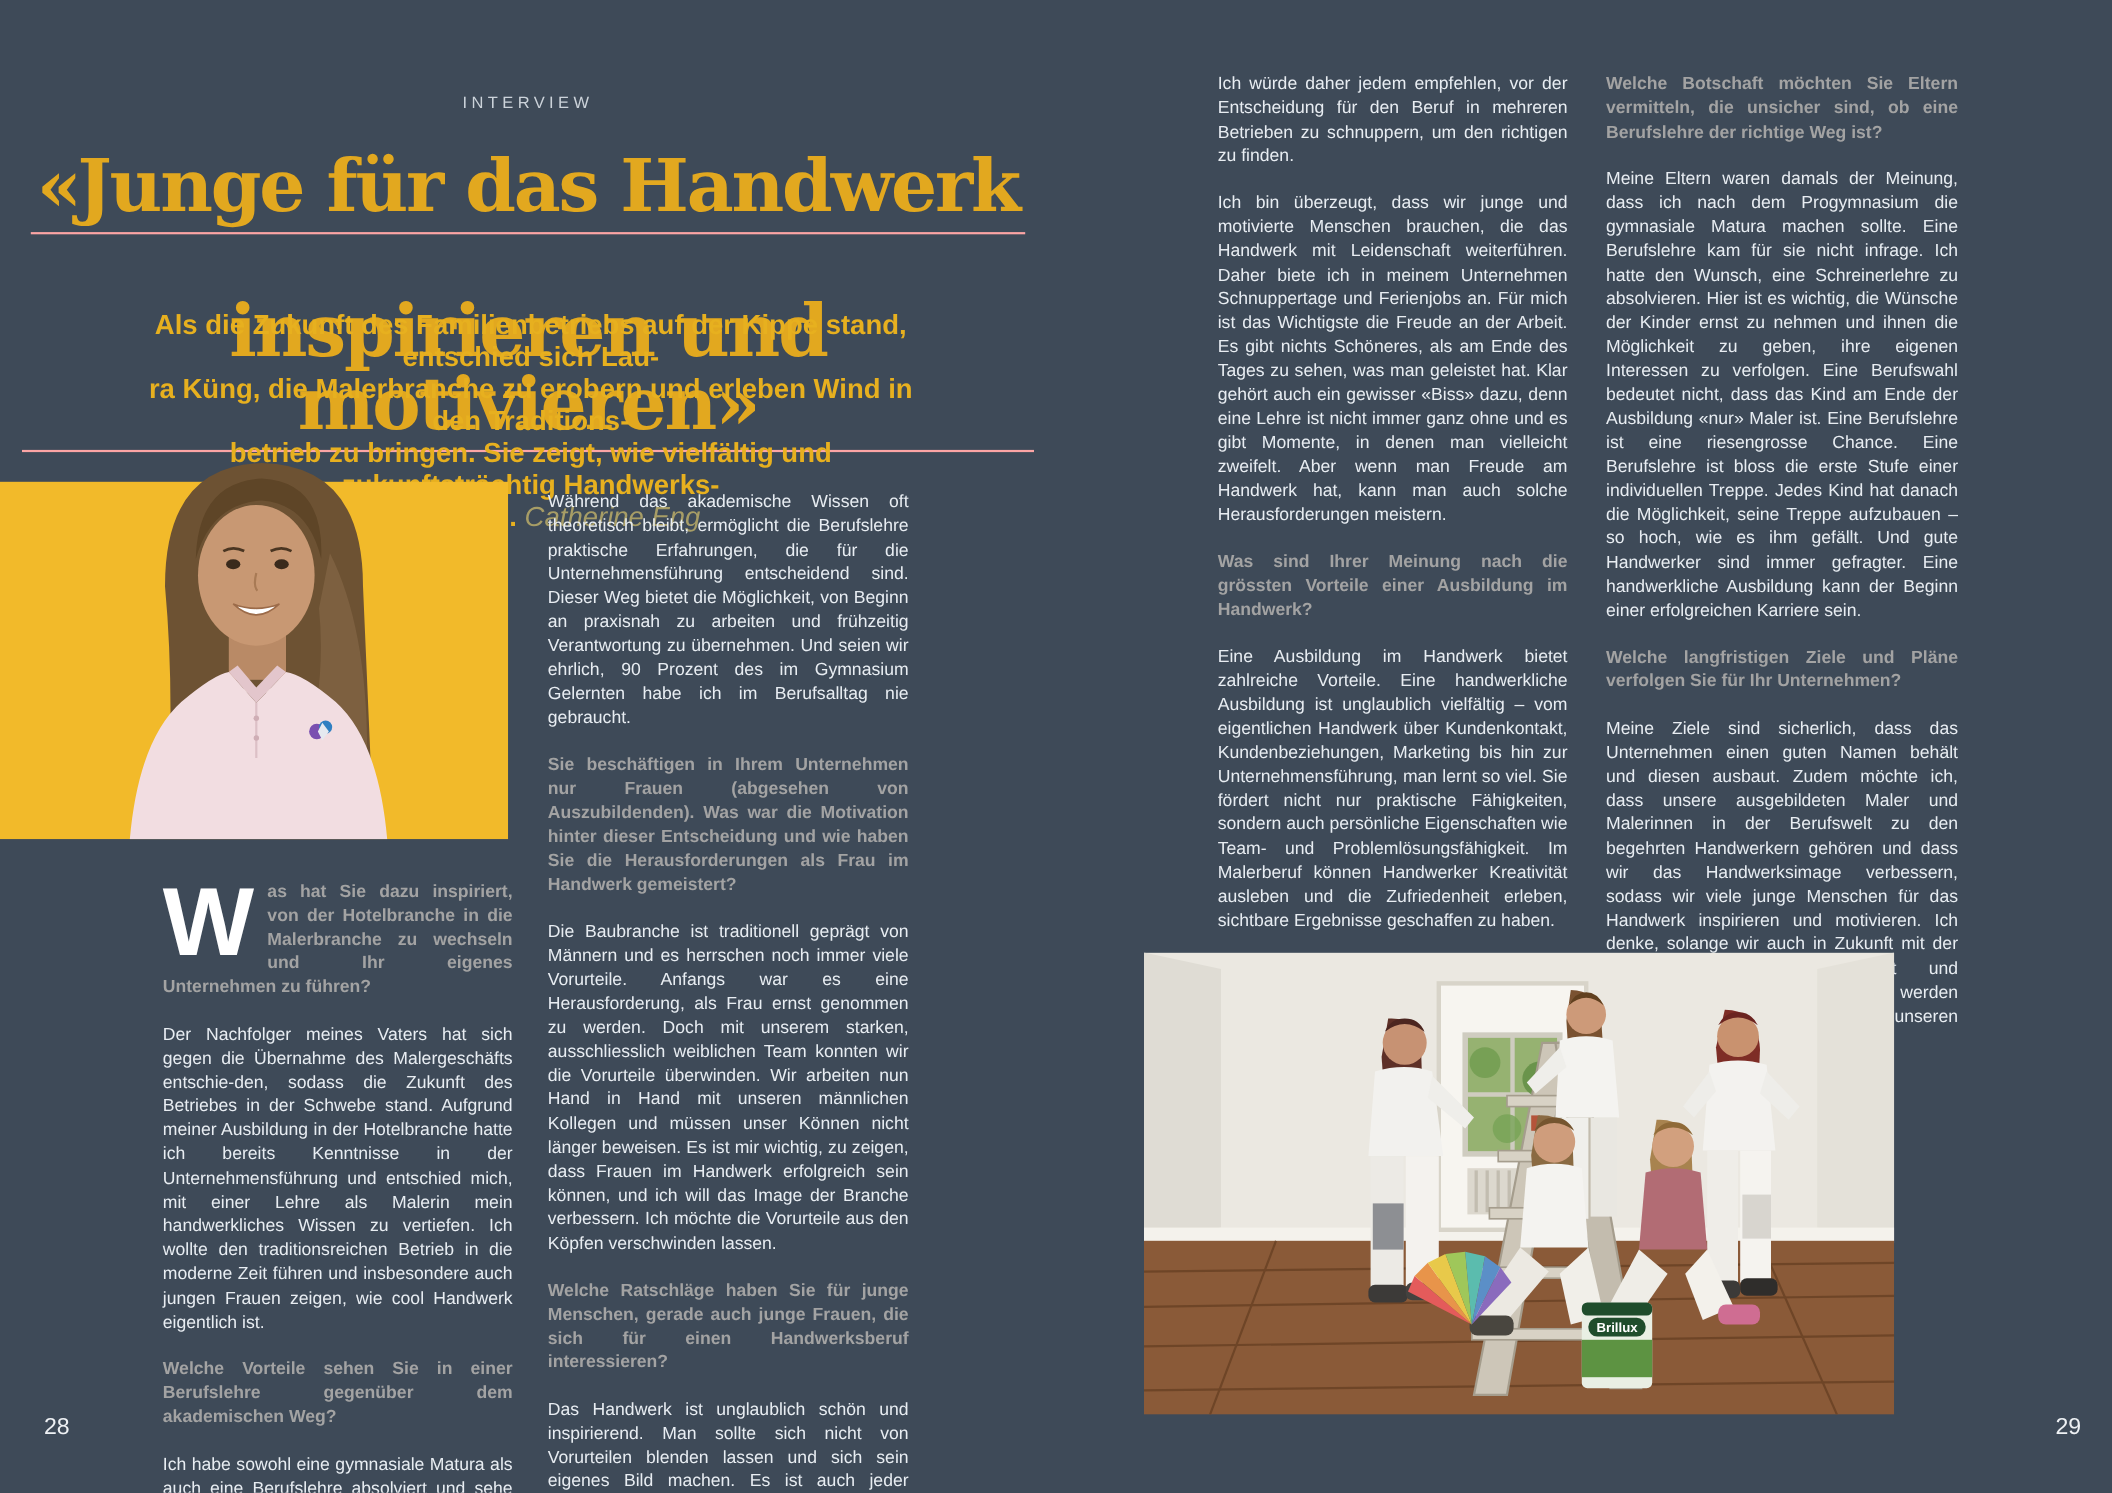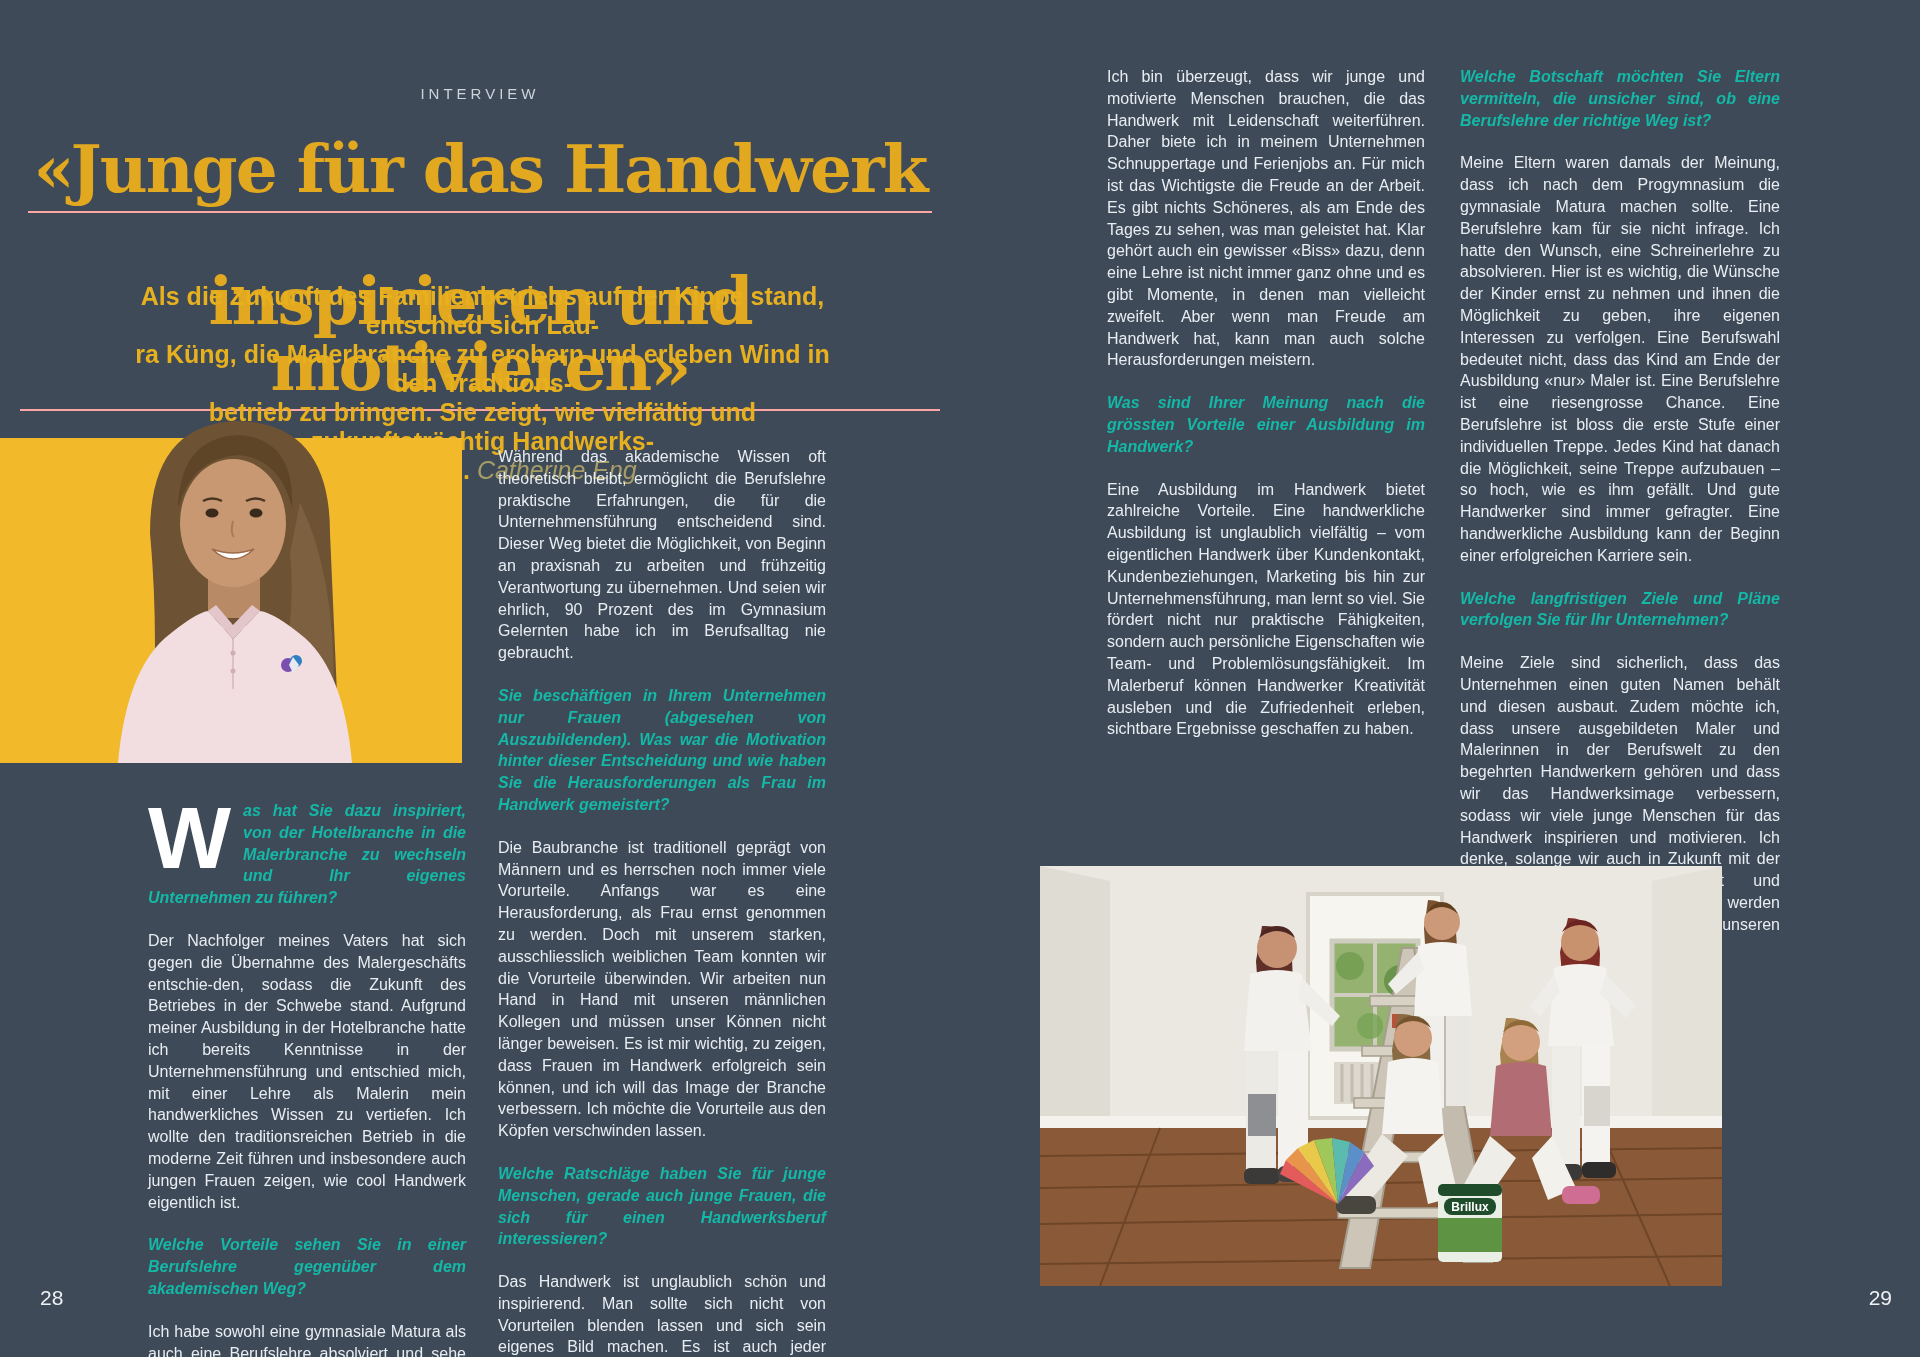--- a/index.html
+++ b/index.html
@@ -53,21 +53,21 @@
 
   
   .col{
     position:absolute;
     color:#e8edf2;
     font-size:16px;
     line-height:21.8px;
     text-align:justify;
   }
   .col p{margin:0 0 21px 0;}
-  .q{font-weight:700;font-style:italic;color:#14b8a6;}
+  .q{font-weight:700;color:#a3a3a3;}
   #col1{left:148px;top:800px;width:318px;}
   #col2{left:498px;top:446px;width:328px;}
   #col3{left:1107px;top:66px;width:318px;}
   #col4{left:1460px;top:66px;width:320px;}
 
   .dropcap::first-letter{
     float:left;
     font-style:normal;
     font-weight:700;
     color:#ffffff;
@@ -153,20 +153,21 @@
 
 <div id="col2" class="col">
   <p>Während das akademische Wissen oft theoretisch bleibt, ermöglicht die Berufslehre praktische Erfahrungen, die für die Unternehmensführung entscheidend sind. Dieser Weg bietet die Möglichkeit, von Beginn an praxisnah zu arbeiten und frühzeitig Verantwortung zu übernehmen. Und seien wir ehrlich, 90 Prozent des im Gymnasium Gelernten habe ich im Berufsalltag nie gebraucht.</p>
   <p class="q">Sie beschäftigen in Ihrem Unternehmen nur Frauen (abgesehen von Auszubildenden). Was war die Motivation hinter dieser Entscheidung und wie haben Sie die Herausforderungen als Frau im Handwerk gemeistert?</p>
   <p>Die Baubranche ist traditionell geprägt von Männern und es herrschen noch immer viele Vorurteile. Anfangs war es eine Herausforderung, als Frau ernst genommen zu werden. Doch mit unserem starken, ausschliesslich weiblichen Team konnten wir die Vorurteile überwinden. Wir arbeiten nun Hand in Hand mit unseren männlichen Kollegen und müssen unser Können nicht länger beweisen. Es ist mir wichtig, zu zeigen, dass Frauen im Handwerk erfolgreich sein können, und ich will das Image der Branche verbessern. Ich möchte die Vorurteile aus den Köpfen verschwinden lassen.</p>
   <p class="q">Welche Ratschläge haben Sie für junge Menschen, gerade auch junge Frauen, die sich für einen Handwerksberuf interessieren?</p>
   <p>Das Handwerk ist unglaublich schön und inspirierend. Man sollte sich nicht von Vorurteilen blenden lassen und sich sein eigenes Bild machen. Es ist auch jeder Betrieb anders.</p>
 </div>
 
 <div id="col3" class="col">
+  <p>Ich würde daher jedem empfehlen, vor der Entscheidung für den Beruf in mehreren Betrieben zu schnuppern, um den richtigen zu finden.</p>
   <p>Ich bin überzeugt, dass wir junge und motivierte Menschen brauchen, die das Handwerk mit Leidenschaft weiterführen. Daher biete ich in meinem Unternehmen Schnuppertage und Ferienjobs an. Für mich ist das Wichtigste die Freude an der Arbeit. Es gibt nichts Schöneres, als am Ende des Tages zu sehen, was man geleistet hat. Klar gehört auch ein gewisser «Biss» dazu, denn eine Lehre ist nicht immer ganz ohne und es gibt Momente, in denen man vielleicht zweifelt. Aber wenn man Freude am Handwerk hat, kann man auch solche Herausforderungen meistern.</p>
   <p class="q">Was sind Ihrer Meinung nach die grössten Vorteile einer Ausbildung im Handwerk?</p>
   <p>Eine Ausbildung im Handwerk bietet zahlreiche Vorteile. Eine handwerkliche Ausbildung ist unglaublich vielfältig – vom eigentlichen Handwerk über Kundenkontakt, Kundenbeziehungen, Marketing bis hin zur Unternehmensführung, man lernt so viel. Sie fördert nicht nur praktische Fähigkeiten, sondern auch persönliche Eigenschaften wie Team- und Problemlösungsfähigkeit. Im Malerberuf können Handwerker Kreativität ausleben und die Zufriedenheit erleben, sichtbare Ergebnisse geschaffen zu haben.</p>
 </div>
 
 <div id="col4" class="col">
   <p class="q">Welche Botschaft möchten Sie Eltern vermitteln, die unsicher sind, ob eine Berufslehre der richtige Weg ist?</p>
   <p>Meine Eltern waren damals der Meinung, dass ich nach dem Progymnasium die gymnasiale Matura machen sollte. Eine Berufslehre kam für sie nicht infrage. Ich hatte den Wunsch, eine Schreinerlehre zu absolvieren. Hier ist es wichtig, die Wünsche der Kinder ernst zu nehmen und ihnen die Möglichkeit zu geben, ihre eigenen Interessen zu verfolgen. Eine Berufswahl bedeutet nicht, dass das Kind am Ende der Ausbildung «nur» Maler ist. Eine Berufslehre ist eine riesengrosse Chance. Eine Berufslehre ist bloss die erste Stufe einer individuellen Treppe. Jedes Kind hat danach die Möglichkeit, seine Treppe aufzubauen – so hoch, wie es ihm gefällt. Und gute Handwerker sind immer gefragter. Eine handwerkliche Ausbildung kann der Beginn einer erfolgreichen Karriere sein.</p>
   <p class="q">Welche langfristigen Ziele und Pläne verfolgen Sie für Ihr Unternehmen?</p>
   <p>Meine Ziele sind sicherlich, dass das Unternehmen einen guten Namen behält und diesen ausbaut. Zudem möchte ich, dass unsere ausgebildeten Maler und Malerinnen in der Berufswelt zu den begehrten Handwerkern gehören und dass wir das Handwerksimage verbessern, sodass wir viele junge Menschen für das Handwerk inspirieren und motivieren. Ich denke, solange wir auch in Zukunft mit der gleichen Freude, Leidenschaft und Authentizität unsere Arbeit erledigen, werden wir diese Ziele sicher erreichen und unseren guten Ruf weiter ausbauen.</p>

